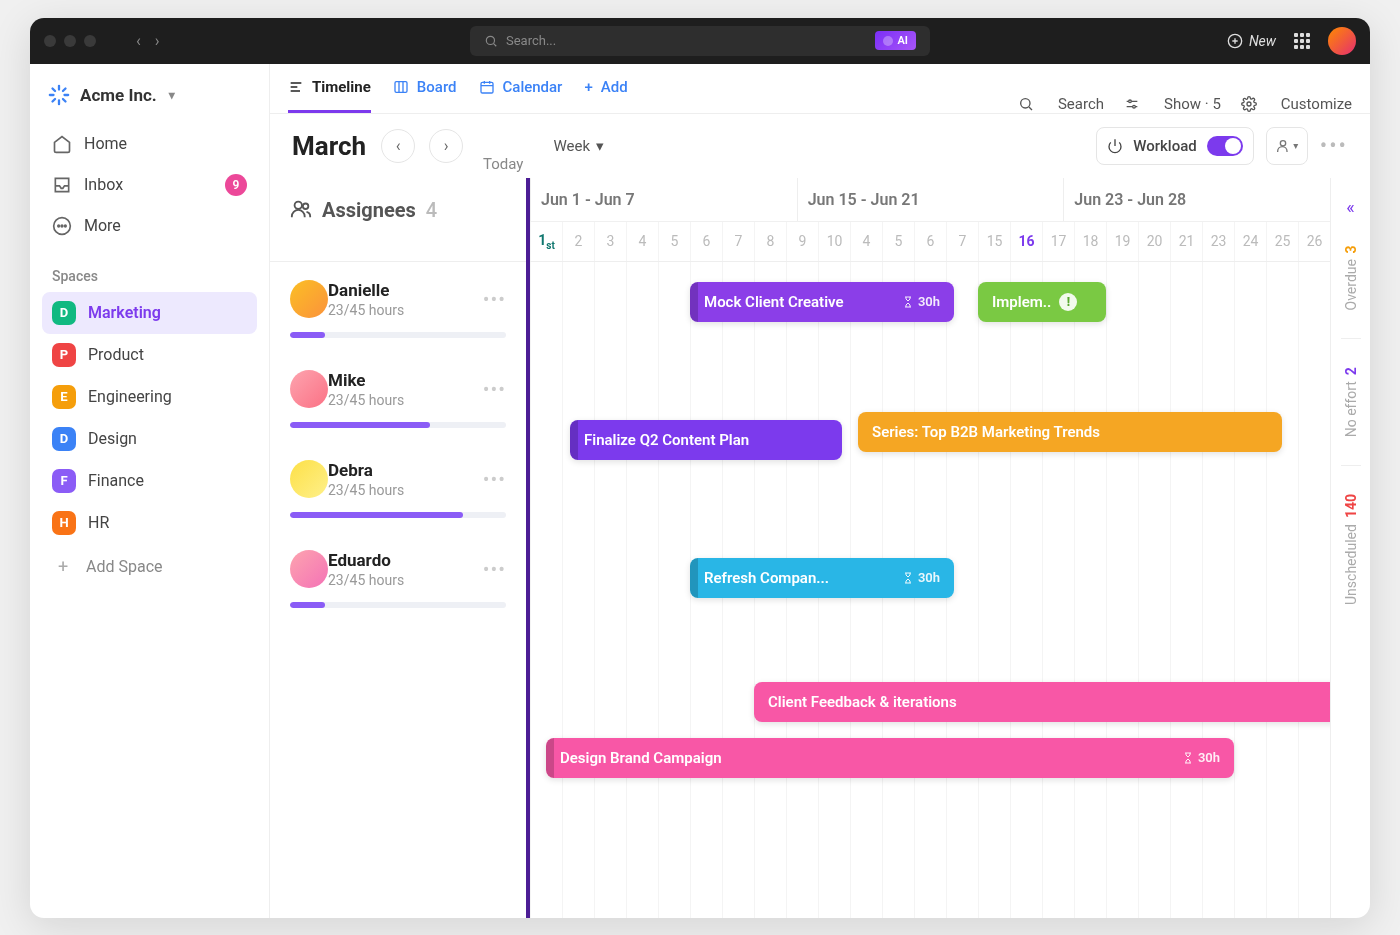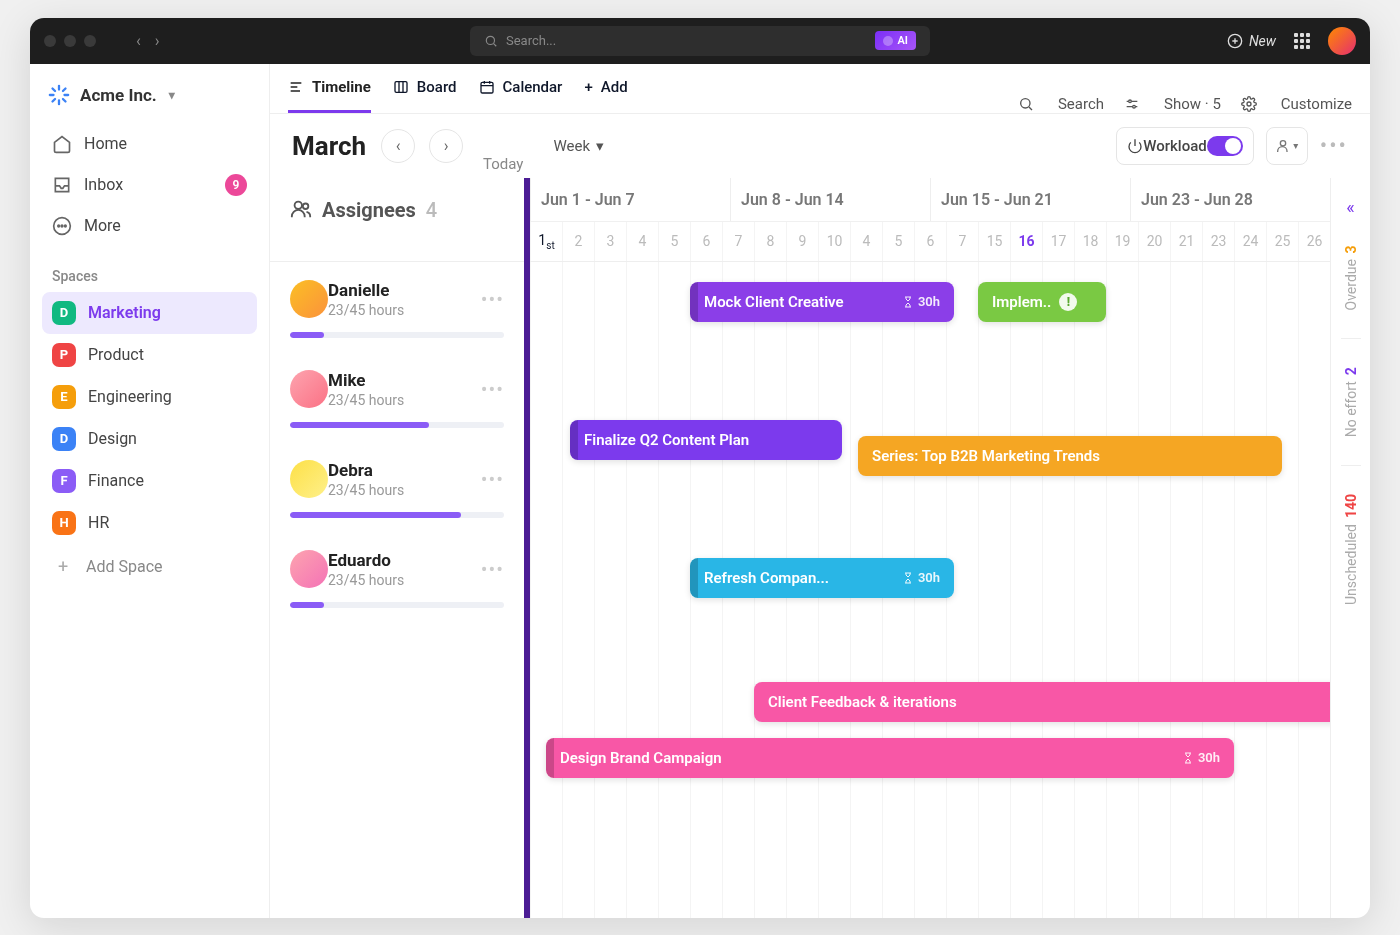--- a/index.html
+++ b/index.html
@@ -30,58 +30,58 @@
 .badge { margin-left: auto; background: #ec4899; color: #fff; font-size: 12px; font-weight: 600; width: 22px; height: 22px; border-radius: 50%; display: flex; align-items: center; justify-content: center; }
 .spaces-label { font-size: 14px; color: #888; padding: 22px 10px 8px; font-weight: 500; }
 .space-item { display: flex; align-items: center; gap: 12px; padding: 9px 10px; border-radius: 8px; font-size: 16px; color: #444; cursor: pointer; }
 .space-item.active { background: #ede9fe; color: #7c3aed; font-weight: 600; }
 .space-badge { width: 24px; height: 24px; border-radius: 7px; color: #fff; font-size: 13px; font-weight: 700; display: flex; align-items: center; justify-content: center; }
 .add-space { display: flex; align-items: center; gap: 12px; padding: 12px 10px; color: #888; font-size: 16px; cursor: pointer; }
 .add-space .plus { width: 22px; text-align: center; font-size: 18px; color: #aaa; }
 
 .main { flex: 1; display: flex; flex-direction: column; overflow: hidden; position: relative; }
 .tabs { height: 50px; border-bottom: 1px solid #eee; display: flex; align-items: flex-end; padding: 0 18px; gap: 22px; }
-.tab { display: flex; align-items: center; gap: 8px; font-size: 15px; color: #0f172a; cursor: pointer; height: 100%; border-bottom: 3px solid transparent; font-weight: 500; }
+.tab { display: flex; align-items: center; gap: 8px; font-size: 15px; color: #3b82f6; cursor: pointer; height: 100%; border-bottom: 3px solid transparent; font-weight: 500; }
 .tab.active { color: #222; font-weight: 700; border-bottom-color: #7c3aed; }
 .tab .ticon { width: 16px; height: 16px; }
 .tabs-right { margin-left: auto; display: flex; align-items: center; gap: 20px; color: #555; font-size: 15px; }
 .tabs-right > div { display: flex; align-items: center; gap: 24px; cursor: pointer; }
 
 .toolbar { height: 64px; display: flex; align-items: center; padding: 0 22px; gap: 14px; }
 .month { font-size: 26px; font-weight: 700; color: #222; margin-right: 1px; }
 .circle-btn { width: 34px; height: 34px; border: 1px solid #e5e5e5; border-radius: 50%; display: flex; align-items: center; justify-content: center; color: #666; cursor: pointer; }
 .today-btn { font-size: 15px; color: #888; cursor: pointer; margin-left: 6px; margin-top: 36px; }
 .week-sel { font-size: 15px; color: #555; cursor: pointer; display: flex; gap: 6px; margin-left: 16px; }
 .toolbar-right { margin-left: auto; display: flex; align-items: center; gap: 12px; }
-.workload-chip { border: 1px solid #e5e5e5; border-radius: 8px; height: 38px; display: flex; align-items: center; padding: 0 10px; font-size: 15px; color: #444; font-weight: 500; }
+.workload-chip { border: 1px solid #e5e5e5; border-radius: 8px; height: 38px; display: flex; align-items: center; padding: 0 10px; gap: 10px; font-size: 15px; color: #444; font-weight: 500; }
 .toggle { width: 36px; height: 20px; background: #7c3aed; border-radius: 10px; position: relative; cursor: pointer; }
 .toggle::after { content: ""; position: absolute; right: 2px; top: 2px; width: 16px; height: 16px; background: #fff; border-radius: 50%; }
 .person-chip { border: 1px solid #e5e5e5; border-radius: 8px; height: 38px; width: 42px; display: flex; align-items: center; justify-content: center; color: #777; cursor: pointer; }
 .more-dots { color: #bbb; font-size: 22px; cursor: pointer; letter-spacing: 2px; }
 
 .grid-area { flex: 1; display: flex; overflow: hidden; position: relative; }
-.assignees-col { width: 260px; border-right: 6px solid #4c1d95; }
+.assignees-col { width: 260px; border-right: 4px solid #4c1d95; }
 .ass-header { height: 84px; border-bottom: 1px solid #eee; display: flex; align-items: flex-start; padding: 20px 20px 0; gap: 10px; font-size: 20px; font-weight: 700; color: #555; }
 .ass-header .count { color: #bbb; font-weight: 500; }
 .assignee { padding: 18px 20px 14px; position: relative; }
 .ass-row { display: flex; align-items: center; }
 .ass-avatar { width: 38px; height: 38px; border-radius: 50%; background: #ddd; flex-shrink: 0; }
 .ass-info { flex: 1; }
 .ass-name { font-size: 17px; font-weight: 700; color: #222; }
 .ass-hours { font-size: 14px; color: #999; margin-top: 2px; }
 .ass-more { color: #ccc; font-size: 20px; cursor: pointer; letter-spacing: 1px; }
 .ass-progress { height: 6px; background: #eef0f5; border-radius: 3px; margin-top: 14px; overflow: hidden; }
 .ass-progress-fill { height: 100%; background: #8b5cf6; border-radius: 3px; }
 
 .timeline-col { flex: 1; position: relative; overflow: hidden; }
 .th-ranges { height: 44px; display: flex; border-bottom: 1px solid #f0f0f0; }
 .th-range { flex: 1; padding: 12px 10px 0; font-size: 16px; font-weight: 600; color: #777; border-left: 1px solid #eee; }
 .th-days { height: 40px; display: flex; border-bottom: 1px solid #eee; }
 .th-day { flex: 1; display: flex; align-items: center; justify-content: center; font-size: 14px; color: #bbb; border-left: 1px solid #f4f4f4; }
-.th-day.first { font-weight: 400; color: #0f172a; }
+.th-day.first { font-weight: 700; color: #0f766e; }
 .th-day.first .sup { font-size: 10px; vertical-align: sub; }
 .th-day.today { color: #7c3aed; font-weight: 700; }
 .timeline-body { position: relative; height: calc(100% - 84px); }
 .daygrid { position: absolute; inset: 0; display: flex; pointer-events: none; }
 .daycol { flex: 1; border-left: 1px solid #f4f4f4; }
 .task { position: absolute; height: 40px; border-radius: 8px; color: #fff; font-size: 15px; font-weight: 600; display: flex; align-items: center; padding: 0 14px; cursor: pointer; box-shadow: 0 2px 6px rgba(0,0,0,0.12); white-space: nowrap; overflow: hidden; }
 .task .dur { margin-left: auto; font-size: 13px; display: flex; align-items: center; gap: 4px; opacity: 0.9; }
 .task .dur svg { width: 12px; height: 12px; }
 .task.dark-edge::before { content:""; position:absolute; left:0; top:0; bottom:0; width:8px; background: rgba(0,0,0,0.18); border-radius: 8px 0 0 8px; }
 .task .alert { width: 18px; height: 18px; border-radius: 50%; background: rgba(255,255,255,0.9); color: #5aa82f; display: flex; align-items: center; justify-content: center; font-weight: 900; font-size: 12px; margin-left: 8px; flex-shrink: 0; }
@@ -380,21 +380,20 @@
     <div class="ass-progress">
                   <div class="ass-progress-fill" style="width:16%"></div>
                 </div>
               </div>
             </div>
         </div>
 
         <div class="timeline-col">
           <div class="th-ranges" id="th-ranges">
               <div class="th-range">Jun 1 - Jun 7</div>
-              <div class="th-range">Jun 8 - Jun 14</div>
               <div class="th-range">Jun 15 - Jun 21</div>
               <div class="th-range">Jun 23 - Jun 28</div>
             </div>
           <div class="th-days" id="th-days">
               <div class="th-day first">
                 <span>1<span class="sup">st</span></span>
               </div>
               <div class="th-day">2</div>
               <div class="th-day">3</div>
               <div class="th-day">4</div>
@@ -454,21 +453,21 @@
                     <path d="M6 2h12M6 22h12M8 2v4l4 4 4-4V2M8 22v-4l4-4 4 4v4"></path>
                   </svg>30h</span>
               </div>
               <div class="task" style="background: rgb(122, 201, 67); top: 20px; left: 56%; width: 16%;">
                 <span>Implem..</span>
                 <span class="alert">!</span>
               </div>
               <div class="task dark-edge" style="background: rgb(124, 58, 237); top: 158px; left: 5%; width: 34%;">
                 <span>Finalize Q2 Content Plan</span>
               </div>
-              <div class="task" style="background: rgb(245, 166, 35); top: 174px; left: 41%; width: 53%;">
+              <div class="task" style="background: rgb(245, 166, 35); top: 150px; left: 41%; width: 53%;">
                 <span>Series: Top B2B Marketing Trends</span>
               </div>
               <div class="task dark-edge" style="background: rgb(41, 182, 230); top: 296px; left: 20%; width: 33%;">
                 <span>Refresh Compan...</span>
                 <span class="dur"><svg viewBox="0 0 24 24" fill="none" stroke="currentColor" stroke-width="2">
                     <path d="M6 2h12M6 22h12M8 2v4l4 4 4-4V2M8 22v-4l4-4 4 4v4"></path>
                   </svg>30h</span>
               </div>
               <div class="task" style="background: rgb(248, 87, 166); top: 420px; left: 28%; width: 80%;">
                 <span>Client Feedback &amp; iterations</span>

